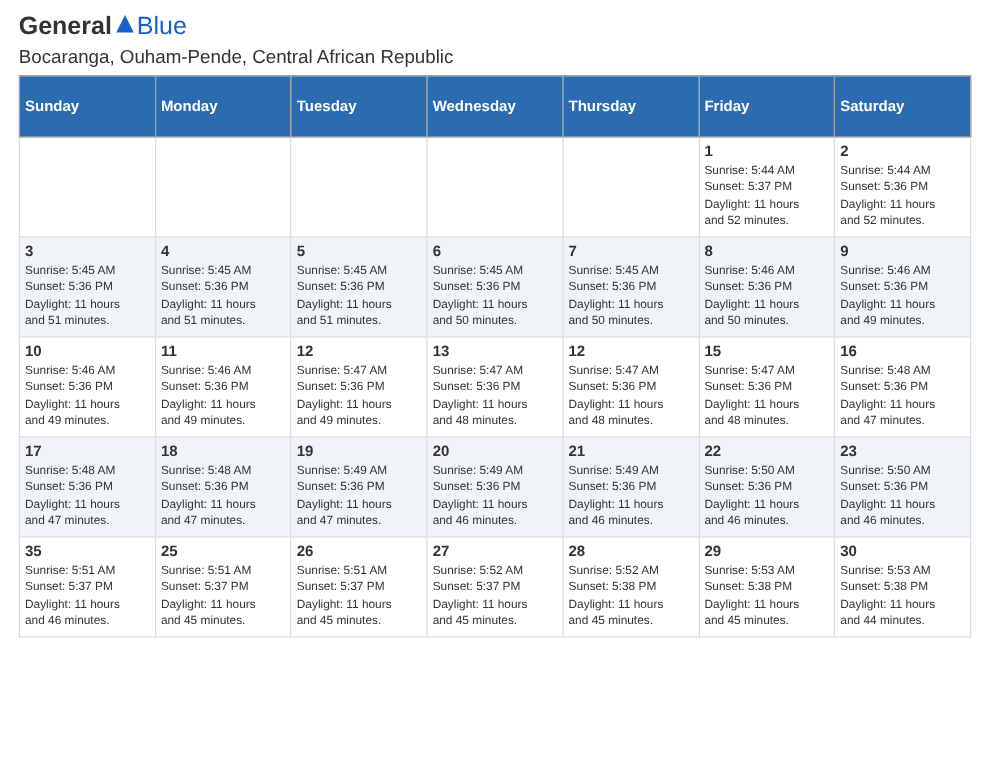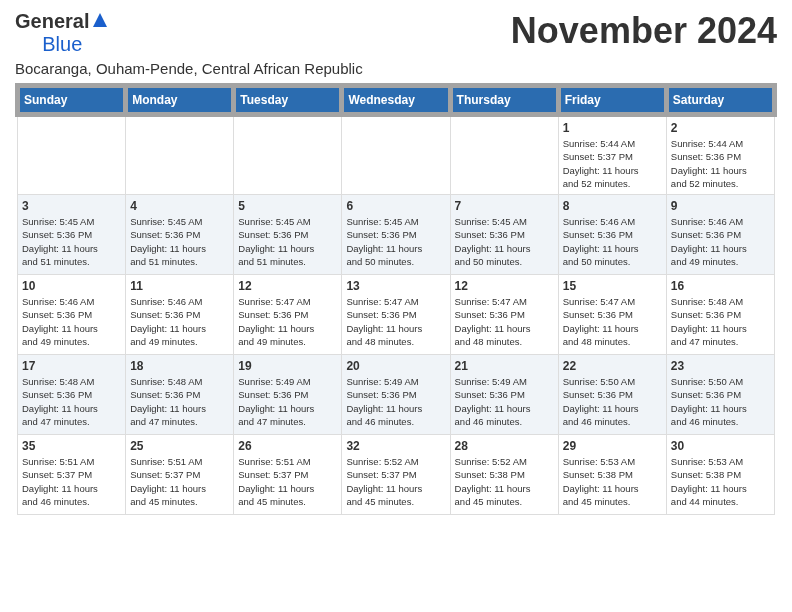--- a/index.html
+++ b/index.html
@@ -11,21 +11,21 @@
       padding: 10px 15px 15px;
     }
     .header-top {
       display: flex;
       align-items: flex-start;
       justify-content: space-between;
       margin-bottom: 4px;
     }
     .logo {
       display: flex;
-      flex-direction: column;
+      flex-direction: row;
       align-items: center;
     }
     .logo-row {
       display: flex;
       align-items: center;
     }
     .month-title {
       font-size: 36px;
       font-weight: bold;
       color: #333;
@@ -39,23 +39,23 @@
     table {
       width: 100%;
       border-collapse: collapse;
       table-layout: fixed;
     }
     thead tr th {
       background-color: #2b6cb0;
       color: #fff;
       font-size: 12px;
       font-weight: bold;
-      padding: 5px 4px;
+      padding: 17px 4px;
       text-align: left;
-      border: 5px solid #a3a3a3;
+      border: 1px solid #a3a3a3;
     }
     tbody tr td {
       vertical-align: top;
       font-size: 10px;
       color: #333;
       padding: 4px 4px;
       border: 1px solid #ddd;
       height: 80px;
       background: #fff;
     }
@@ -87,21 +87,20 @@
       <span style="display:inline-block;margin-left:2px;">
         <svg width="18" height="18" viewBox="0 0 18 18">
           <polygon points="2,16 9,2 16,16" fill="#1a5fcc"></polygon>
         </svg>
       </span>
     </div>
     <div>
       <span style="font-size:20px;font-weight:normal;color:#1a5fcc;">Blue</span>
     </div>
   </div>
-  <div class="month-title">November 2024</div>
 </div>
 
 <div class="subtitle">Bocaranga, Ouham-Pende, Central African Republic</div>
 
 <table>
   <thead>
     <tr id="weekday-header">
         <th>Sunday</th>
         <th>Monday</th>
         <th>Tuesday</th>
@@ -224,21 +223,21 @@
         </td>
         <td>
           <span class="day-num">25</span>
           <div class="day-info">Sunrise: 5:51 AM<br>Sunset: 5:37 PM<br>Daylight: 11 hours<br>and 45 minutes.</div>
         </td>
         <td>
           <span class="day-num">26</span>
           <div class="day-info">Sunrise: 5:51 AM<br>Sunset: 5:37 PM<br>Daylight: 11 hours<br>and 45 minutes.</div>
         </td>
         <td>
-          <span class="day-num">32</span>
+          <span class="day-num">27</span>
           <div class="day-info">Sunrise: 5:52 AM<br>Sunset: 5:37 PM<br>Daylight: 11 hours<br>and 45 minutes.</div>
         </td>
         <td>
           <span class="day-num">28</span>
           <div class="day-info">Sunrise: 5:52 AM<br>Sunset: 5:38 PM<br>Daylight: 11 hours<br>and 45 minutes.</div>
         </td>
         <td>
           <span class="day-num">29</span>
           <div class="day-info">Sunrise: 5:53 AM<br>Sunset: 5:38 PM<br>Daylight: 11 hours<br>and 45 minutes.</div>
         </td>

